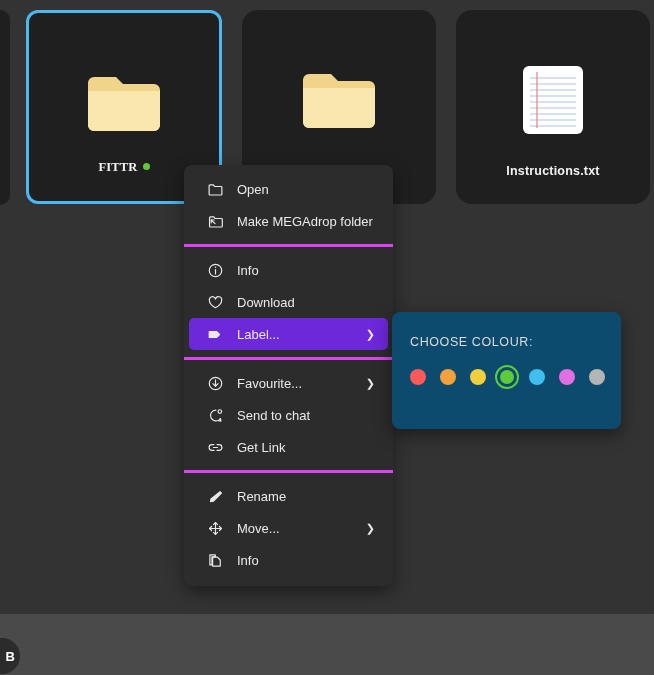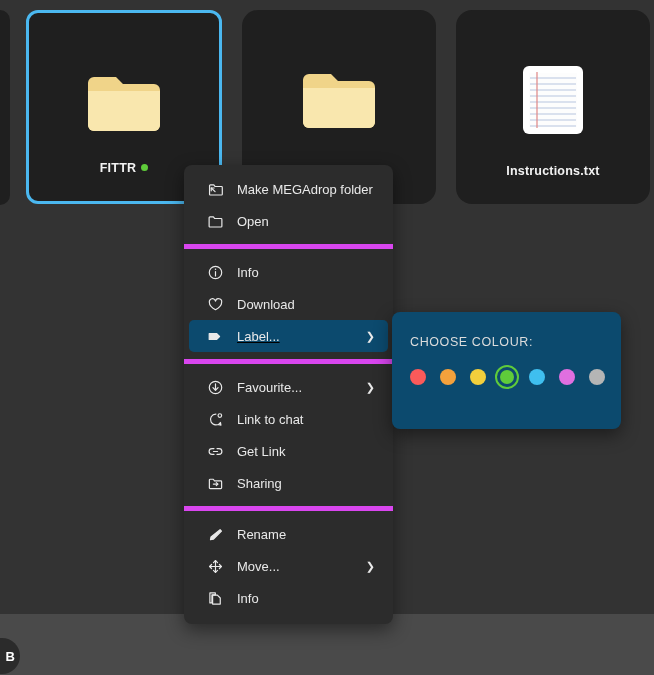--- a/index.html
+++ b/index.html
@@ -25,20 +25,21 @@
   }
   .tile {
     position: absolute;
     background: #1f1f1f;
     border-radius: 16px;
     box-sizing: border-box;
   }
   .tile.selected {
     border: 3px solid #4bb8f0;
     border-radius: 12px;
+    font-family: Liberation Serif, serif;
   }
   .tile-icon {
     position: absolute;
     left: 0; right: 0;
     top: 48px;
     display: flex;
     justify-content: center;
     align-items: center;
     height: 84px;
   }
@@ -105,38 +106,37 @@
     left: 184px;
     top: 165px;
     width: 209px;
     background: #2c2c2c;
     border-radius: 8px;
     padding: 8px 0 10px 0;
     box-sizing: border-box;
     box-shadow: 0 6px 18px rgba(0,0,0,.45);
   }
   .menu-group + .menu-group {
-    border-top: 5px solid #d946ef;
+    border-top: 3px solid #d946ef;
     margin-top: 7px;
     padding-top: 7px;
   }
   .menu-item {
     position: relative;
     display: flex;
     align-items: center;
     height: 32px;
     margin: 0 5px;
     padding-left: 16px;
     border-radius: 5px;
     cursor: default;
     box-sizing: border-box;
   }
   .menu-item.active {
-    background: #0c4a6e;
-    text-decoration: underline;
+    background: #6d28d9;
   }
   .menu-item .mi-icon {
     width: 20px;
     height: 20px;
     flex: 0 0 20px;
     display: flex;
     align-items: center;
     justify-content: center;
     color: #e9e9e9;
   }
@@ -264,34 +264,34 @@
 <div id="bottom-avatar">
   <span>B</span>
 </div>
 
 <div id="context-menu">
 
   <div class="menu-group">
     <div class="menu-item">
       <span class="mi-icon">
         <svg width="17" height="17" viewBox="0 0 20 20" fill="none" stroke="currentColor" stroke-width="1.4" stroke-linejoin="round">
+          <path d="M2.5 15.5 V5.5 a1 1 0 0 1 1 -1 h4 l1.6 2 h7.4 a1 1 0 0 1 1 1 v8 a1 1 0 0 1 -1 1 h-13 a1 1 0 0 1 -1 -1z"></path>
+        </svg>
+      </span>
+      <span class="mi-label">Open</span>
+    </div>
+    <div class="menu-item">
+      <span class="mi-icon">
+        <svg width="17" height="17" viewBox="0 0 20 20" fill="none" stroke="currentColor" stroke-width="1.4" stroke-linejoin="round">
           <path d="M3 15.5 V5.5 a1 1 0 0 1 1 -1 h4 l1.6 2 h7.4 a1 1 0 0 1 1 1 v8 a1 1 0 0 1 -1 1 h-13 a1 1 0 0 1 -1 -1z"></path>
           <path d="M9.5 12.5 L5 8.2" stroke-linecap="round"></path>
           <path d="M5 11.6 V8.2 H8.4" stroke-linecap="round"></path>
         </svg>
       </span>
       <span class="mi-label">Make MEGAdrop folder</span>
-    </div>
-    <div class="menu-item">
-      <span class="mi-icon">
-        <svg width="17" height="17" viewBox="0 0 20 20" fill="none" stroke="currentColor" stroke-width="1.4" stroke-linejoin="round">
-          <path d="M2.5 15.5 V5.5 a1 1 0 0 1 1 -1 h4 l1.6 2 h7.4 a1 1 0 0 1 1 1 v8 a1 1 0 0 1 -1 1 h-13 a1 1 0 0 1 -1 -1z"></path>
-        </svg>
-      </span>
-      <span class="mi-label">Open</span>
     </div>
   </div>
 
   <div class="menu-group">
     <div class="menu-item">
       <span class="mi-icon">
         <svg width="17" height="17" viewBox="0 0 20 20" fill="none" stroke="currentColor" stroke-width="1.4">
           <circle cx="10" cy="10" r="7.3"></circle>
           <line x1="10" y1="9" x2="10" y2="14" stroke-linecap="round"></line>
           <circle cx="10" cy="6.2" r=".9" fill="currentColor" stroke="none"></circle>
@@ -330,41 +330,31 @@
       <span class="mi-label">Favourite...</span>
       <span class="mi-arrow">❯</span>
     </div>
     <div class="menu-item">
       <span class="mi-icon">
         <svg width="17" height="17" viewBox="0 0 20 20" fill="none" stroke="currentColor" stroke-width="1.4" stroke-linecap="round" stroke-linejoin="round">
           <path d="M10.5 3.6 a6.4 6.4 0 1 0 5.3 9.9 l.6 3.2 -3.2 -.8"></path>
           <circle cx="15.1" cy="5.3" r="2.1"></circle>
         </svg>
       </span>
-      <span class="mi-label">Link to chat</span>
+      <span class="mi-label">Send to chat</span>
     </div>
     <div class="menu-item">
       <span class="mi-icon">
         <svg width="17" height="17" viewBox="0 0 20 20" fill="none" stroke="currentColor" stroke-width="1.4" stroke-linecap="round">
           <path d="M8.2 6.6 H5.9 a3.4 3.4 0 0 0 0 6.8 h2.3"></path>
           <path d="M11.8 6.6 h2.3 a3.4 3.4 0 0 1 0 6.8 h-2.3"></path>
           <line x1="7.6" y1="10" x2="12.4" y2="10"></line>
         </svg>
       </span>
       <span class="mi-label">Get Link</span>
-    </div>
-    <div class="menu-item">
-      <span class="mi-icon">
-        <svg width="17" height="17" viewBox="0 0 20 20" fill="none" stroke="currentColor" stroke-width="1.4" stroke-linejoin="round">
-          <path d="M2.8 15 V6 a1 1 0 0 1 1 -1 h3.6 l1.4 1.8 h7.4 a1 1 0 0 1 1 1 v7.2 a1 1 0 0 1 -1 1 h-12.4 a1 1 0 0 1 -1 -1z"></path>
-          <line x1="7.5" y1="10.7" x2="12.6" y2="10.7" stroke-linecap="round"></line>
-          <path d="M10.9 8.9 L12.8 10.7 L10.9 12.5" stroke-linecap="round"></path>
-        </svg>
-      </span>
-      <span class="mi-label">Sharing</span>
     </div>
   </div>
 
   <div class="menu-group">
     <div class="menu-item">
       <span class="mi-icon">
         <svg width="17" height="17" viewBox="0 0 20 20" fill="none" stroke="currentColor" stroke-width="1.4" stroke-linejoin="round">
           <path d="M15.4 4.4 L17 6 L7.4 15.6 L4.1 16.2 L4.7 12.9z" fill="currentColor"></path>
         </svg>
       </span>

